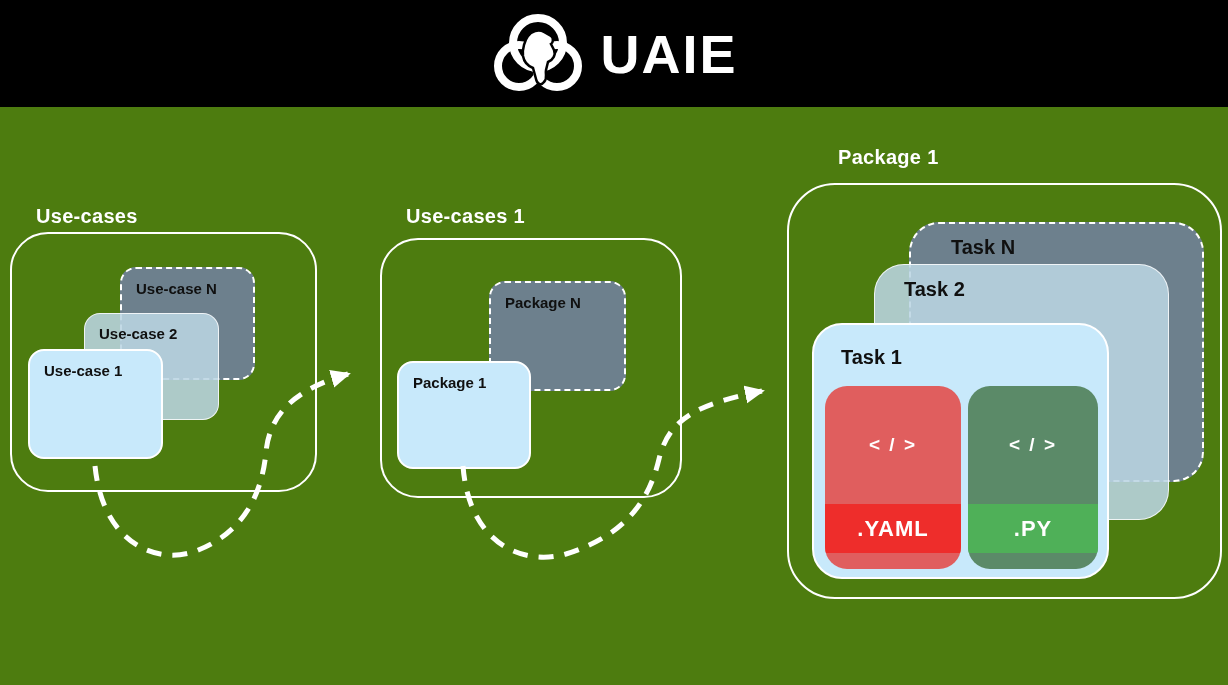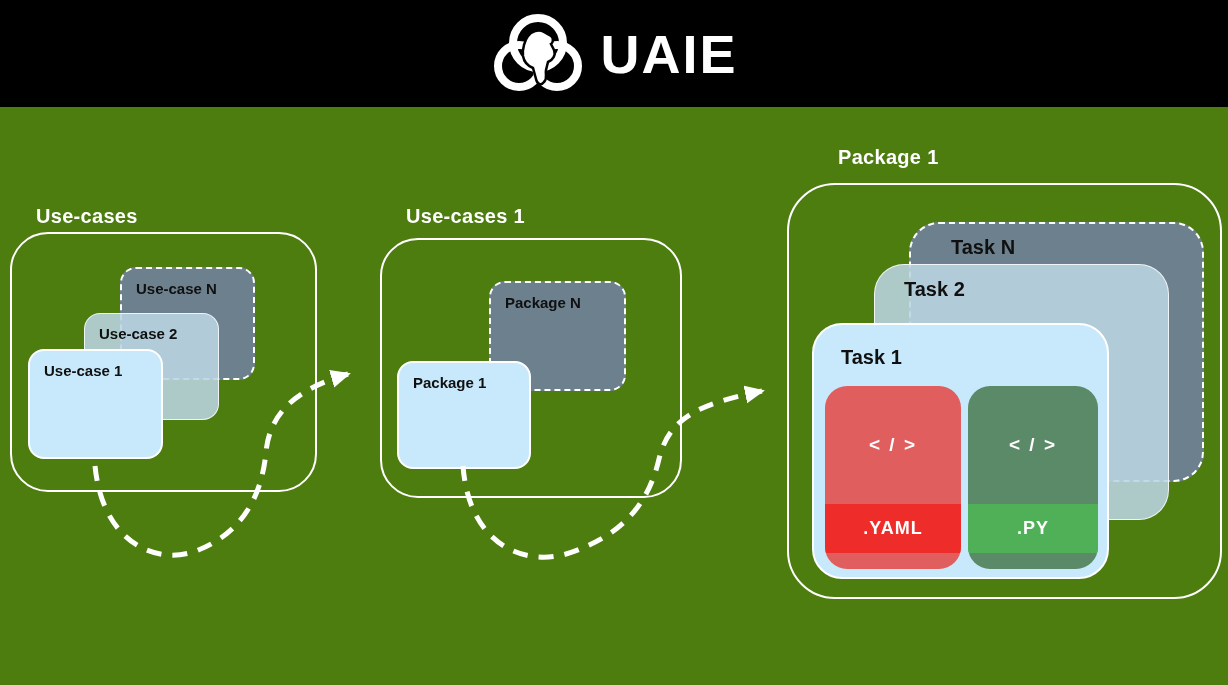--- a/index.html
+++ b/index.html
@@ -39,21 +39,21 @@
   .b3 .c2{left:85px;top:79px;width:295px;height:256px;}
   .b3 .c2 .clabel{left:29px;top:13px;}
   .b3 .c1{left:23px;top:138px;width:297px;height:256px;border-width:2.5px;}
   .b3 .c1 .clabel{left:27px;top:21px;}
   
   .file{position:absolute;top:61px;height:183px;border-radius:22px;overflow:hidden;
         display:flex;flex-direction:column;color:#fff;font-weight:800;}
   .file .code{flex:1;display:flex;align-items:center;justify-content:center;
               font-size:19px;letter-spacing:2px;}
   .file .band{height:49px;display:flex;align-items:center;justify-content:center;
-              font-size:18px;letter-spacing:1px;}
+              font-size:22px;letter-spacing:1px;}
   .file .foot{height:16px;}
   .file.yaml{left:11px;width:136px;background:#e05e5e;}
   .file.yaml .band{background:#ee2d2b;}
   .file.py{left:154px;width:130px;background:#5b8a68;}
   .file.py .band{background:#4fb058;}
   
   .arrows{position:absolute;left:0;top:0;width:1228px;height:685px;pointer-events:none;}
 </style>
 </head>
 <body>

